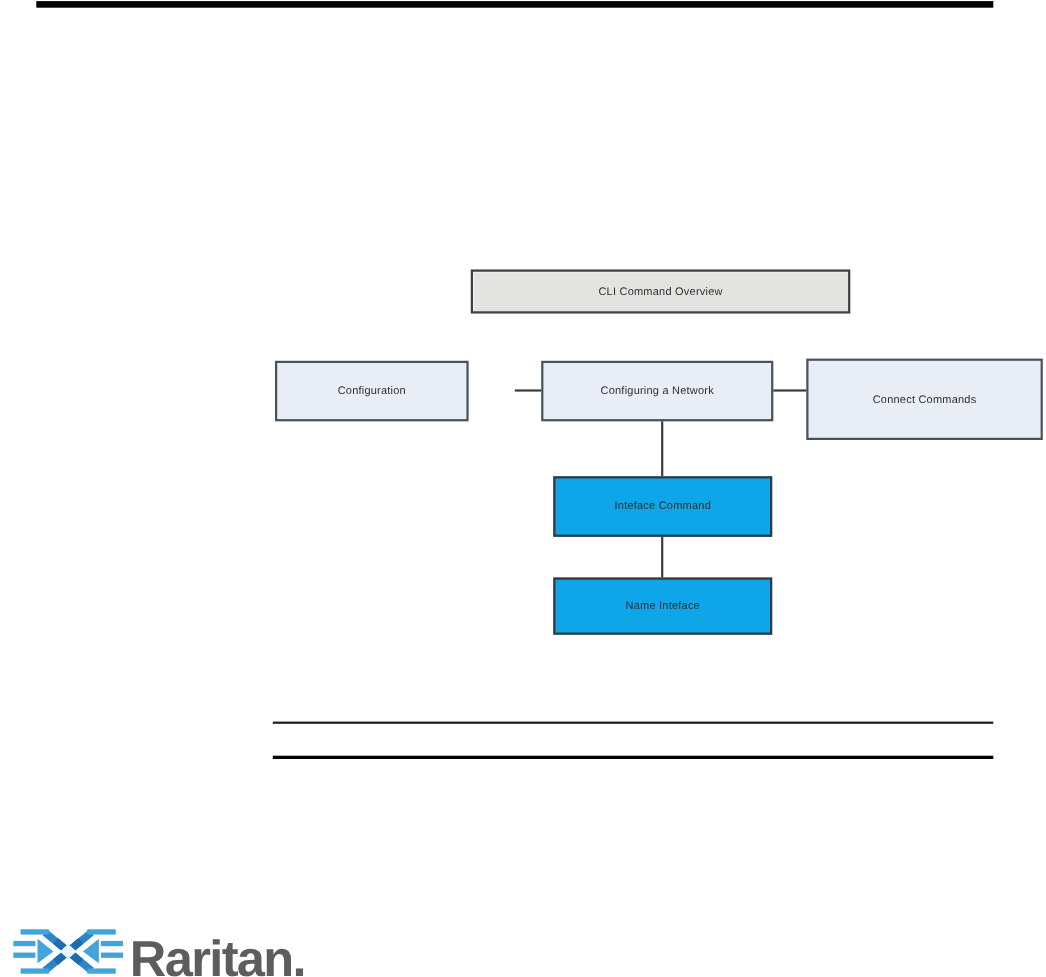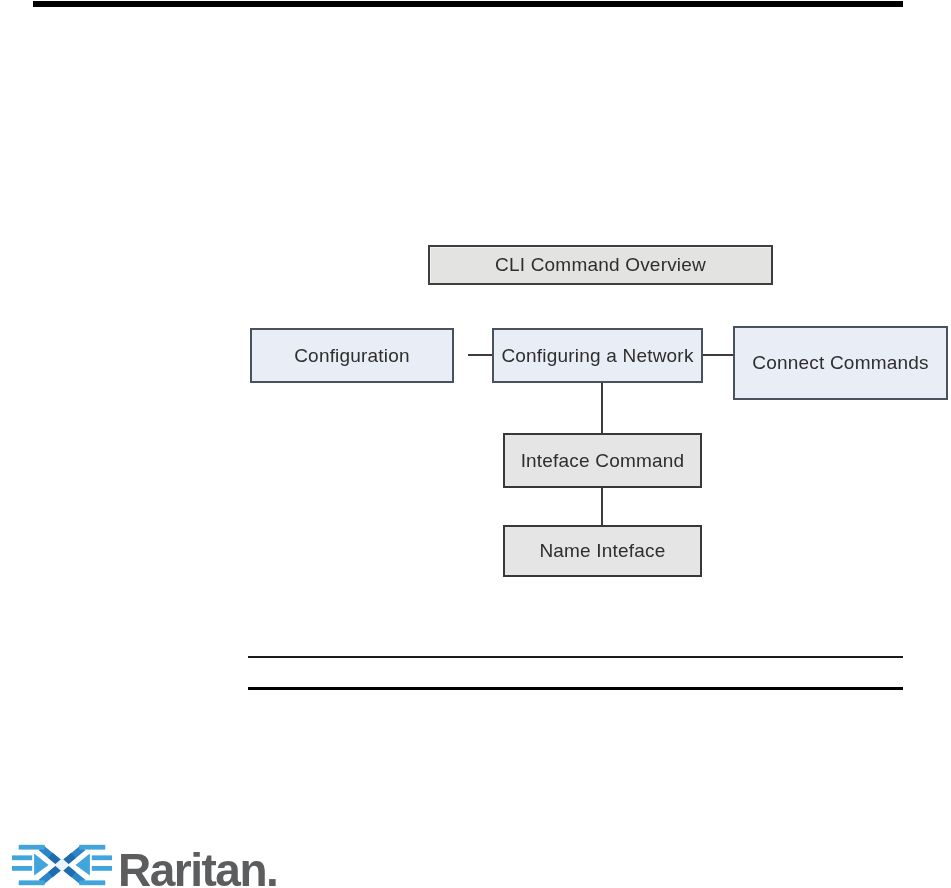--- a/index.html
+++ b/index.html
@@ -6,28 +6,28 @@
   body{
     width:951px;height:888px;position:relative;background:#ffffff;
     font-family:"Liberation Sans", sans-serif;overflow:hidden;
   }
   .abs{position:absolute;}
   
   #top-rule{left:33px;top:1px;width:870px;height:6px;background:#000000;}
   
   .node{
     position:absolute;display:flex;align-items:center;justify-content:center;
-    font-size:19px;color:#2e2e2e;text-align:center;box-sizing:border-box;
+    font-size:10px;color:#2e2e2e;text-align:center;box-sizing:border-box;
     letter-spacing:.2px;
   }
   .node.gray{background:#e3e3e2;border:2px solid #3e3e3e;box-shadow:inset 1px 1px 0 #f2f2f1;}
   .node.blue{background:#e8edf6;border:2px solid #49515e;}
-  .node.white{background:#e5e5e5;border:2px solid #383838;}
+  .node.white{background:#0ea5e9;border:2px solid #383838;}
   #node-cli{left:428px;top:245px;width:345px;height:40px;}
-  #node-configuration{left:250px;top:328px;width:204px;height:55px;}
+  #node-configuration{left:250px;top:328px;width:176px;height:55px;}
   #node-configuring-network{left:492px;top:328px;width:211px;height:55px;}
   #node-connect-commands{left:733px;top:326px;width:215px;height:74px;}
   #node-inteface-command{left:503px;top:433px;width:199px;height:55px;}
   #node-name-command{left:503px;top:525px;width:199px;height:52px;}
   
   .connector{position:absolute;background:#3c3c3c;}
   #conn-config-confnet{left:468px;top:354px;width:24px;height:2px;}
   #conn-confnet-connect{left:703px;top:354px;width:30px;height:2px;}
   #conn-confnet-inteface{left:601px;top:383px;width:2px;height:50px;}
   #conn-inteface-name{left:601px;top:488px;width:2px;height:37px;}

